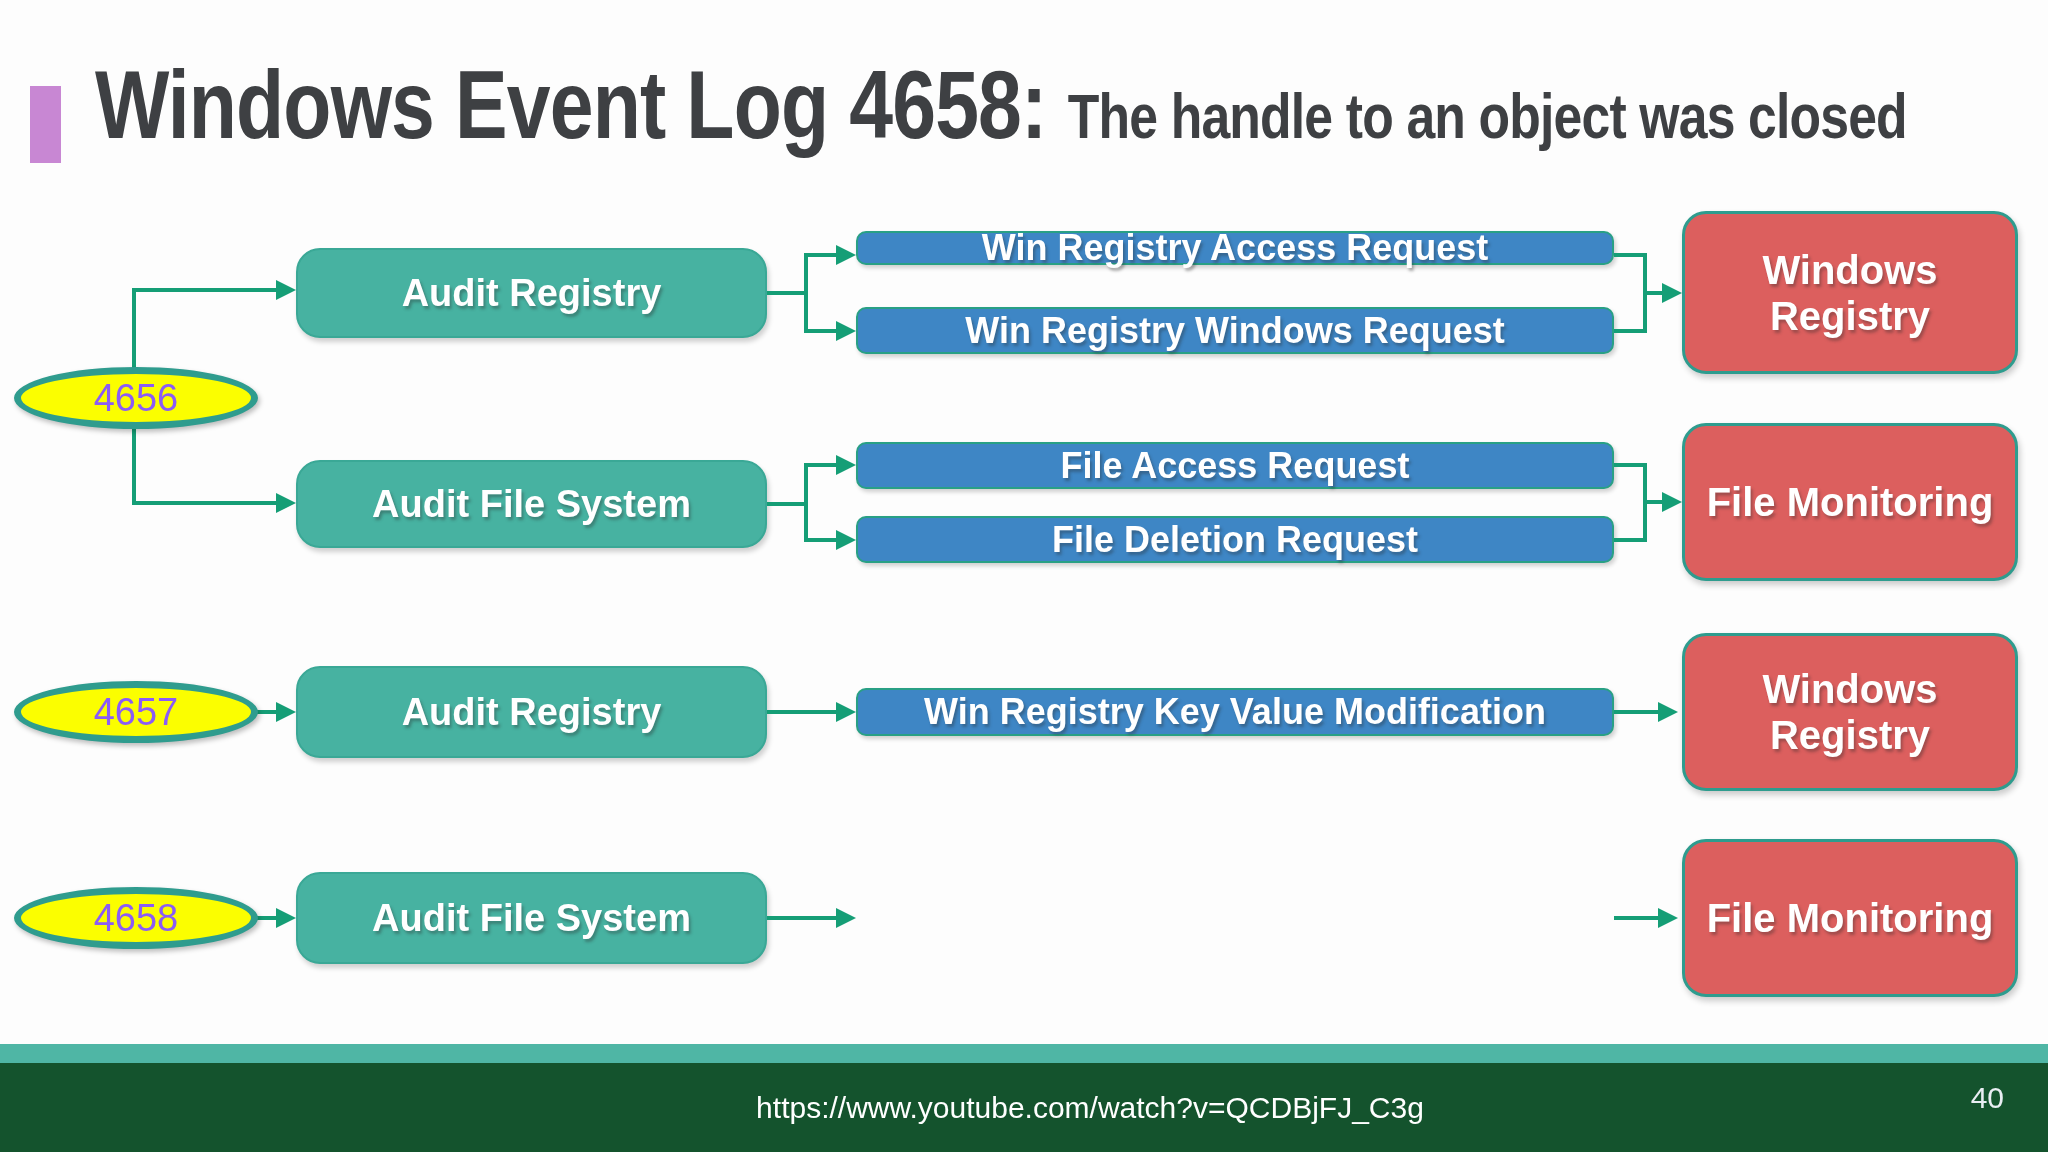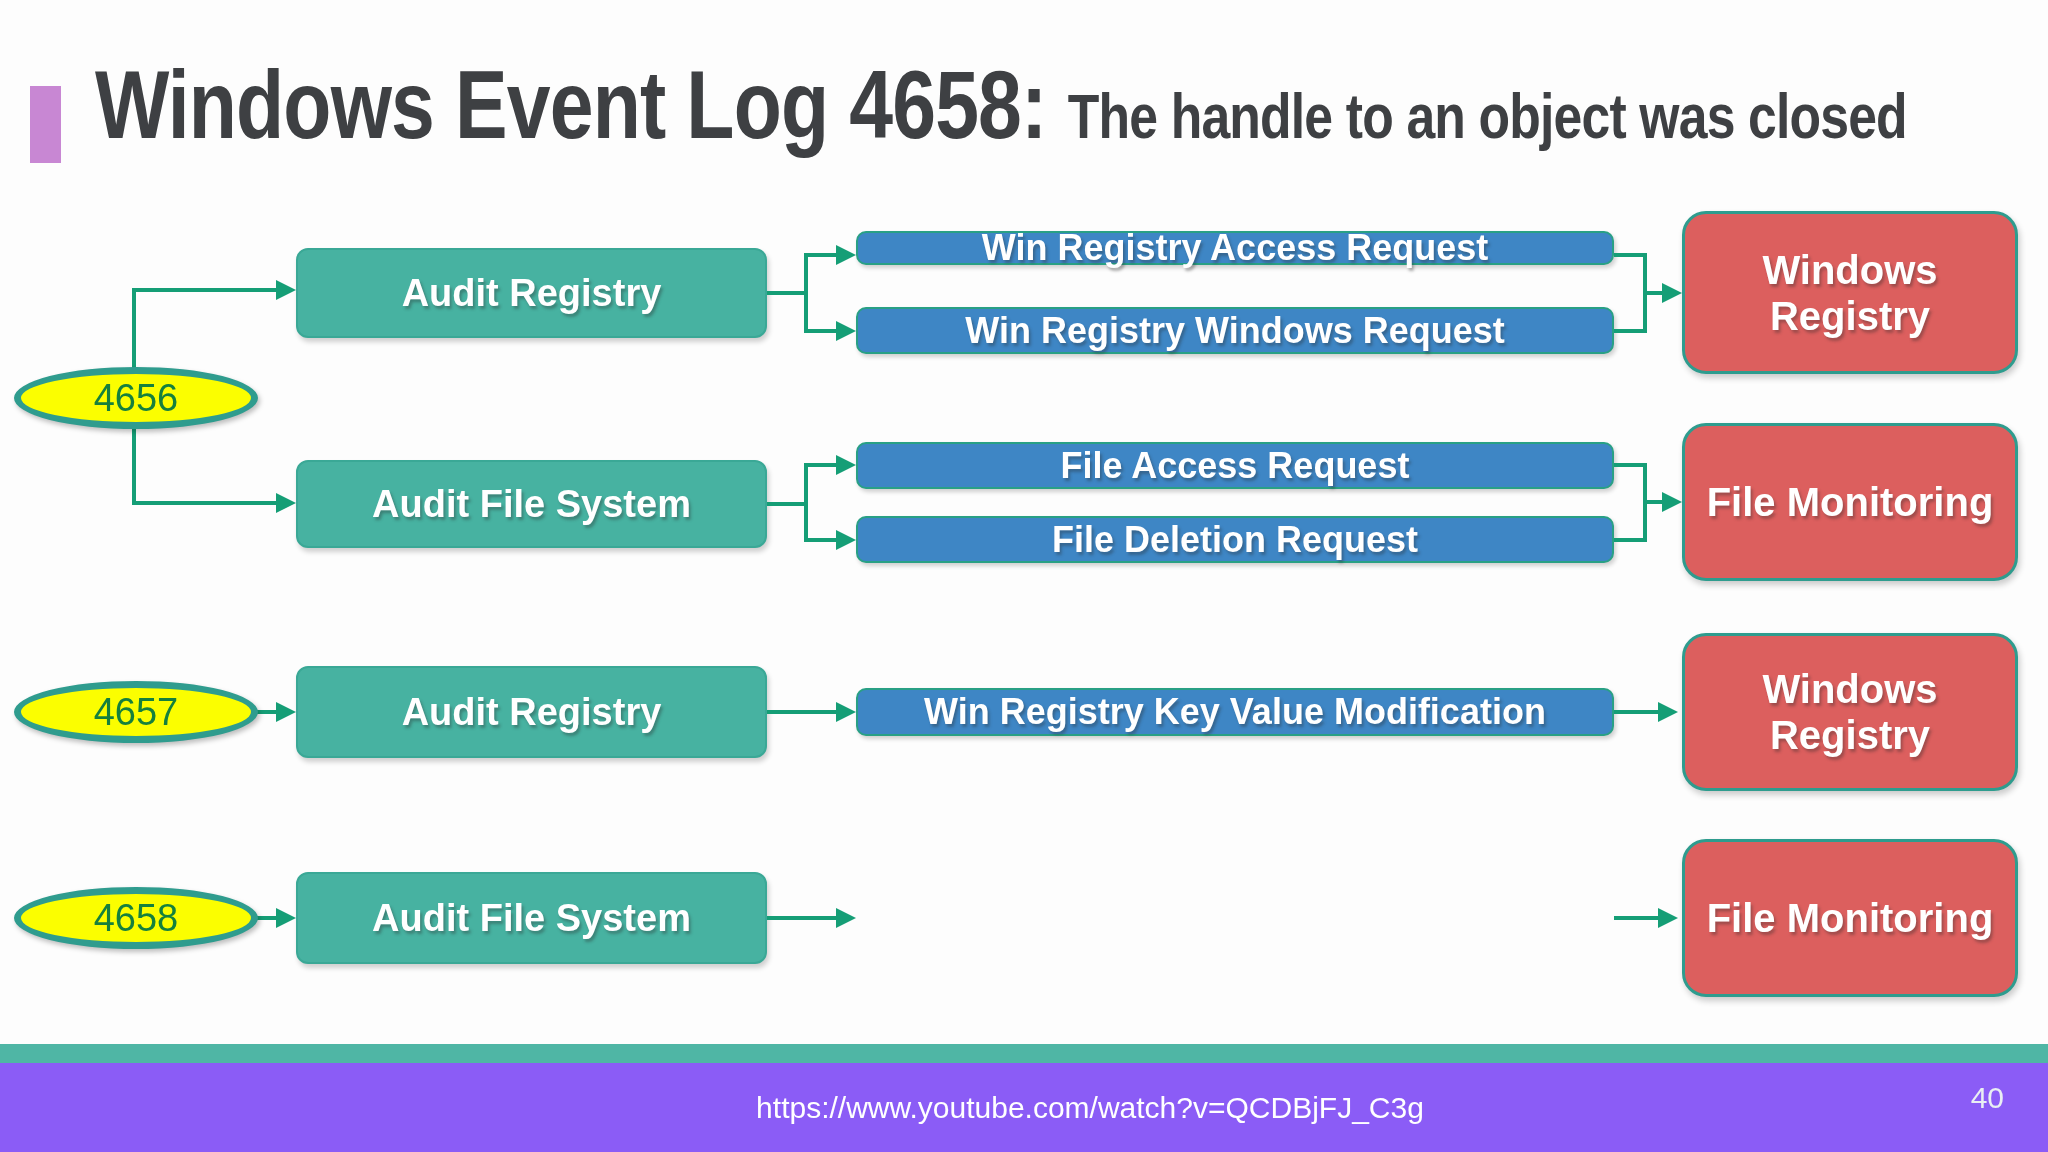--- a/index.html
+++ b/index.html
@@ -37,41 +37,41 @@
       border-left:20px solid var(--green);}
   .node{
     position:absolute; display:flex; align-items:center; justify-content:center;
     color:#fff; font-weight:bold; text-align:center;
     text-shadow:2px 3px 3px rgba(40,40,40,0.35);
     box-sizing:border-box;
   }
   .evt{
     position:absolute; display:flex; align-items:center; justify-content:center;
     background:#fbfe00; border:7px solid #2f9c8e; border-radius:50%;
-    font-size:38px; color:#15803d; box-sizing:border-box;
+    font-size:38px; color:#8b5cf6; box-sizing:border-box;
     box-shadow:2px 3px 5px rgba(0,0,0,0.25); z-index:3;
   }
   .audit{
-    background:var(--teal); border:2px solid var(--teal-border); border-radius:12px;
+    background:var(--teal); border:2px solid var(--teal-border); border-radius:24px;
     font-size:38px; box-shadow:2px 4px 5px rgba(0,0,0,0.18);
   }
   .req{
     background:var(--blue); border:2px solid var(--blue-border); border-radius:10px;
     font-size:36px; box-shadow:2px 3px 4px rgba(0,0,0,0.18);
   }
   .target{
     background:var(--red); border:3px solid var(--red-border); border-radius:24px;
     font-size:40px; line-height:1.15; box-shadow:2px 4px 6px rgba(0,0,0,0.2);
     padding:0 10px;
   }
 
   
   .footer-teal{position:absolute; left:0; top:1044px; width:2048px; height:19px; background:#4fb6a5;}
   .footer-blue{
-    position:absolute; left:0; top:1063px; width:2048px; height:89px; background:#8b5cf6;
+    position:absolute; left:0; top:1063px; width:2048px; height:89px; background:#14532d;
     display:flex; align-items:center; justify-content:center;
   }
   .footer-url{color:#fff; font-size:30px; margin-left:132px;}
   .page-num{position:absolute; right:44px; top:18px; color:#e9eef3; font-size:30px; font-weight:300;}
 </style>
 </head>
 <body>
 
 <div class="slide">
 

